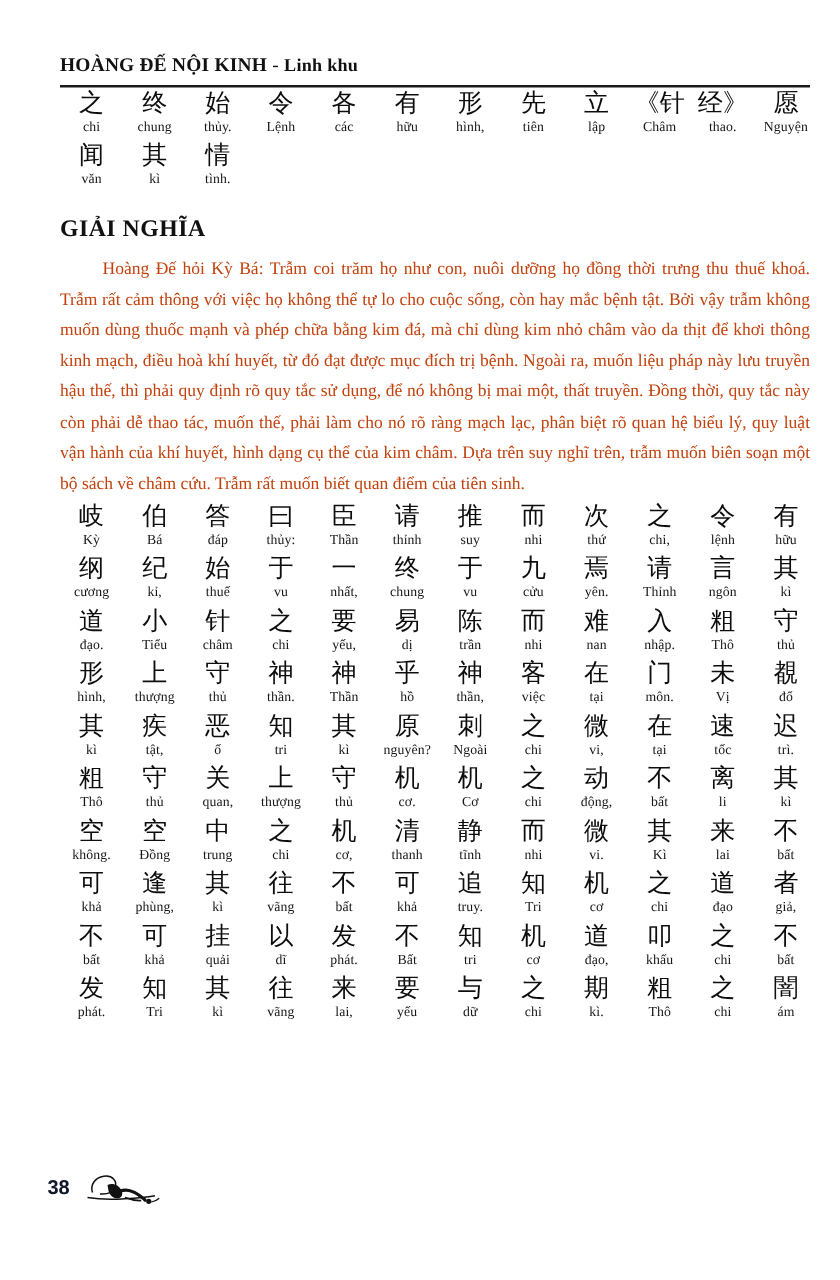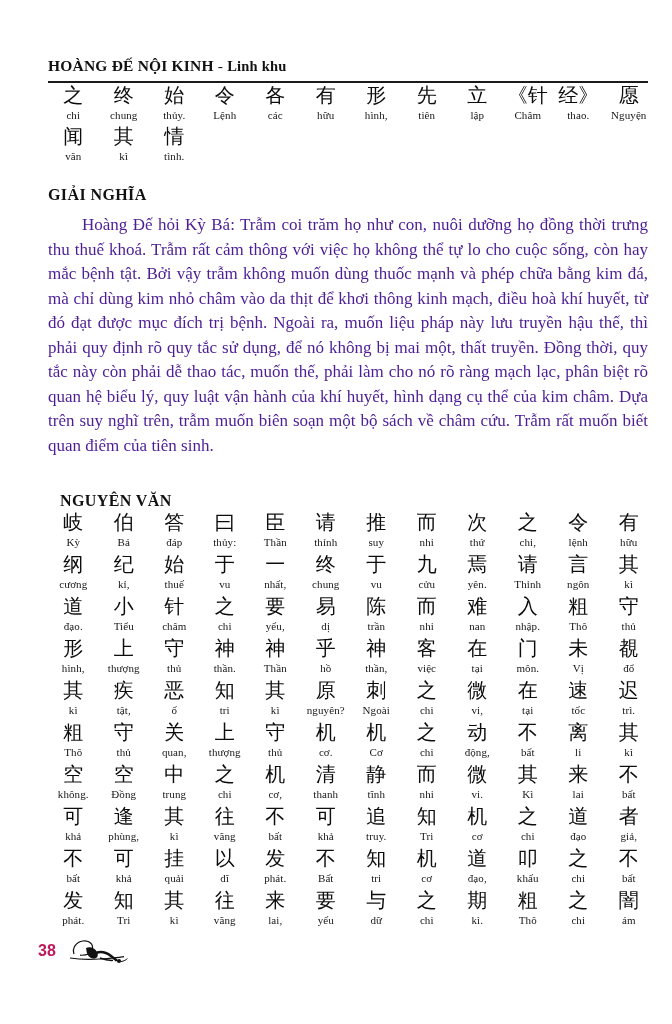--- a/index.html
+++ b/index.html
@@ -20,21 +20,21 @@
     position: absolute;
     left: 0; top: 0;
     width: 672px;
     height: 1024px;
     box-sizing: border-box;
     padding: 0 30px;
   }
 
   
   .running-head {
-    margin-top: 57px;
+    margin-top: 44px;
     padding-left: 18px;
     font-size: 15.5px;
     letter-spacing: 0.2px;
     color: #111;
     white-space: nowrap;
   }
   .running-head .rh-main {
     font-weight: bold;
     font-size: 15.5px;
   }
@@ -85,56 +85,56 @@
     color: #161616;
     white-space: nowrap;
     letter-spacing: 0.1px;
   }
   
   .topblock .charrow { margin-bottom: 1px; }
 
   
   .section-heading {
     font-weight: bold;
-    font-size: 16px;
+    font-size: 19px;
     letter-spacing: 0.4px;
     color: #111;
     margin-left: 18px;
   }
   .heading-giai { margin-top: 22px; }
   .heading-nguyen { margin-top: 34px; margin-left: 30px; }
 
   
   .prose {
     margin: 9px 0 0 18px;
     width: 600px;
-    font-size: 17px;
+    font-size: 14px;
     line-height: 24.5px;
     text-align: justify;
     text-indent: 34px;
-    color: #4c1d95;
+    color: #c2410c;
     hyphens: none;
   }
 
   
   .footer {
     position: absolute;
     left: 30px;
     bottom: 48px;
     width: 612px;
     height: 40px;
   }
   .folio {
     position: absolute;
     left: 8px;
     top: 6px;
     font-family: "Liberation Sans", "DejaVu Sans", sans-serif;
     font-size: 16px;
     font-weight: bold;
-    color: #be185d;
+    color: #0f172a;
   }
   .ornament {
     position: absolute;
     left: 36px;
     top: 0px;
     width: 66px;
     height: 30px;
   }
 </style>
 </head>
@@ -246,21 +246,20 @@
         <div class="cell">
           <div class="han"></div>
           <div class="rom"></div>
         </div>
       </div>
     </div>
 
   <div class="section-heading heading-giai">GIẢI NGHĨA</div>
   <div class="prose">Hoàng Đế hỏi Kỳ Bá: Trẫm coi trăm họ như con, nuôi dưỡng họ đồng thời trưng thu thuế khoá. Trẫm rất cảm thông với việc họ không thể tự lo cho cuộc sống, còn hay mắc bệnh tật. Bởi vậy trẫm không muốn dùng thuốc mạnh và phép chữa bằng kim đá, mà chỉ dùng kim nhỏ châm vào da thịt để khơi thông kinh mạch, điều hoà khí huyết, từ đó đạt được mục đích trị bệnh. Ngoài ra, muốn liệu pháp này lưu truyền hậu thế, thì phải quy định rõ quy tắc sử dụng, để nó không bị mai một, thất truyền. Đồng thời, quy tắc này còn phải dễ thao tác, muốn thế, phải làm cho nó rõ ràng mạch lạc, phân biệt rõ quan hệ biểu lý, quy luật vận hành của khí huyết, hình dạng cụ thể của kim châm. Dựa trên suy nghĩ trên, trẫm muốn biên soạn một bộ sách về châm cứu. Trẫm rất muốn biết quan điểm của tiên sinh.</div>
 
-  <div class="section-heading heading-nguyen">NGUYÊN VĂN</div>
 
   <div class="charblock" id="nguyen-van-grid">
       <div class="charrow">
         <div class="cell">
           <div class="han">岐</div>
           <div class="rom">Kỳ</div>
         </div>
         <div class="cell">
           <div class="han">伯</div>
           <div class="rom">Bá</div>

